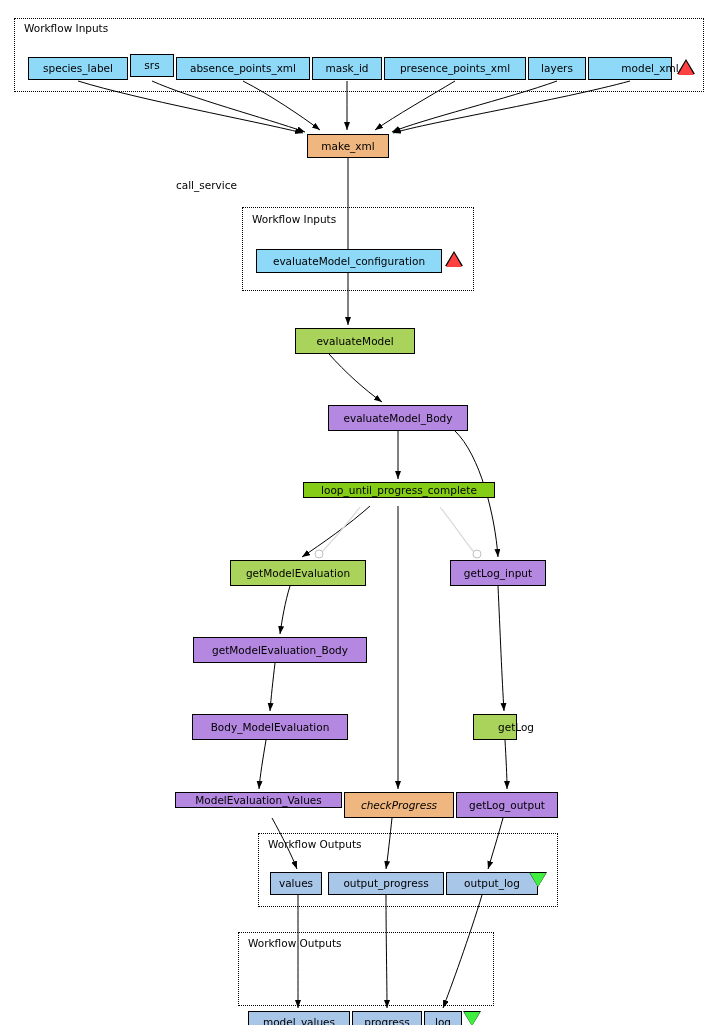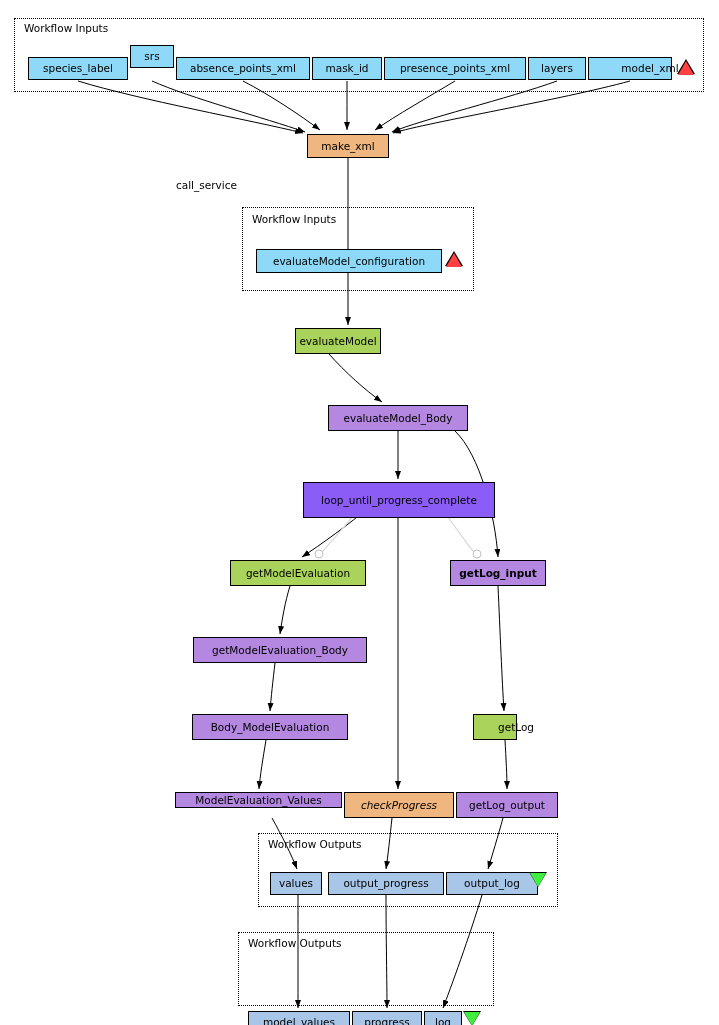--- a/index.html
+++ b/index.html
@@ -151,39 +151,39 @@
   <div class="cluster" style="left:242px; top:207px; width:232px; height:84px; border:1px dotted #000; background:transparent;"></div>
   <div class="cluster-label" style="left:252px; top:213px;">Workflow Inputs</div>
 
   <div class="cluster" style="left:258px; top:833px; width:300px; height:74px; border:1px dotted #000; background:transparent;"></div>
   <div class="cluster-label" style="left:268px; top:838px;">Workflow Outputs</div>
 
   <div class="cluster" style="left:238px; top:932px; width:256px; height:74px; border:1px dotted #000; background:transparent;"></div>
   <div class="cluster-label" style="left:248px; top:937px;">Workflow Outputs</div>
 
   <div class="node" style="left:28px; top:57px; width:100px; height:23px; background:#8ed8f8;">species_label</div>
-  <div class="node" style="left:130px; top:45px; width:44px; height:23px; background:#8ed8f8;">srs</div>
+  <div class="node" style="left:130px; top:54px; width:44px; height:23px; background:#8ed8f8;">srs</div>
   <div class="node" style="left:176px; top:57px; width:134px; height:23px; background:#8ed8f8;">absence_points_xml</div>
   <div class="node" style="left:312px; top:57px; width:70px; height:23px; background:#8ed8f8;">mask_id</div>
   <div class="node" style="left:384px; top:57px; width:142px; height:23px; background:#8ed8f8;">presence_points_xml</div>
   <div class="node" style="left:528px; top:57px; width:58px; height:23px; background:#8ed8f8;">layers</div>
   <div class="node" style="left:588px; top:57px; width:84px; height:23px; background:#8ed8f8;padding-left:40px;">model_xml</div>
 
   <div class="node" style="left:307px; top:134px; width:82px; height:24px; background:#efb67f;">make_xml</div>
 
   <div class="node" style="left:256px; top:249px; width:186px; height:24px; background:#8ed8f8;">evaluateModel_configuration</div>
 
-  <div class="node" style="left:295px; top:328px; width:86px; height:26px; background:#aad35c;">evaluateModel</div>
+  <div class="node" style="left:295px; top:328px; width:120px; height:26px; background:#aad35c;">evaluateModel</div>
 
   <div class="node" style="left:328px; top:405px; width:140px; height:26px; background:#b487e0;">evaluateModel_Body</div>
 
-  <div class="node" style="left:303px; top:482px; width:192px; height:36px; background:#8b5cf6;">loop_until_progress_complete</div>
+  <div class="node" style="left:303px; top:482px; width:192px; height:16px; background:#84cc16;">loop_until_progress_complete</div>
 
   <div class="node" style="left:230px; top:560px; width:136px; height:26px; background:#aad35c;">getModelEvaluation</div>
-  <div class="node" style="left:450px; top:560px; width:96px; height:26px; background:#b487e0;font-weight:bold;">getLog_input</div>
+  <div class="node" style="left:450px; top:560px; width:96px; height:26px; background:#b487e0;">getLog_input</div>
 
   <div class="node" style="left:193px; top:637px; width:174px; height:26px; background:#b487e0;">getModelEvaluation_Body</div>
 
   <div class="node" style="left:192px; top:714px; width:156px; height:26px; background:#b487e0;">Body_ModelEvaluation</div>
   <div class="node" style="left:473px; top:714px; width:40px; height:26px; background:#aad35c;padding-left:42px;">getLog</div>
 
   <div class="node" style="left:175px; top:792px; width:167px; height:16px; background:#b487e0;">ModelEvaluation_Values</div>
   <div class="node italic" style="left:344px; top:792px; width:110px; height:26px; background:#efb67f;">checkProgress</div>
   <div class="node" style="left:456px; top:792px; width:102px; height:26px; background:#b487e0;">getLog_output</div>
 

